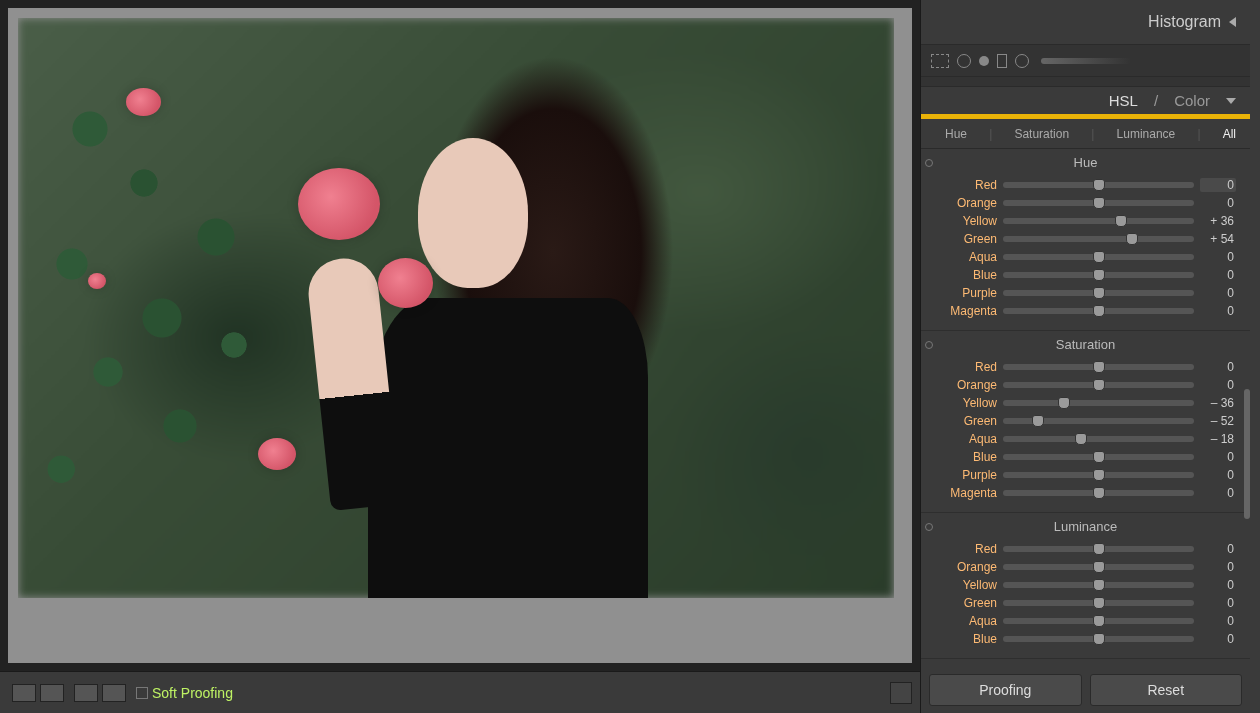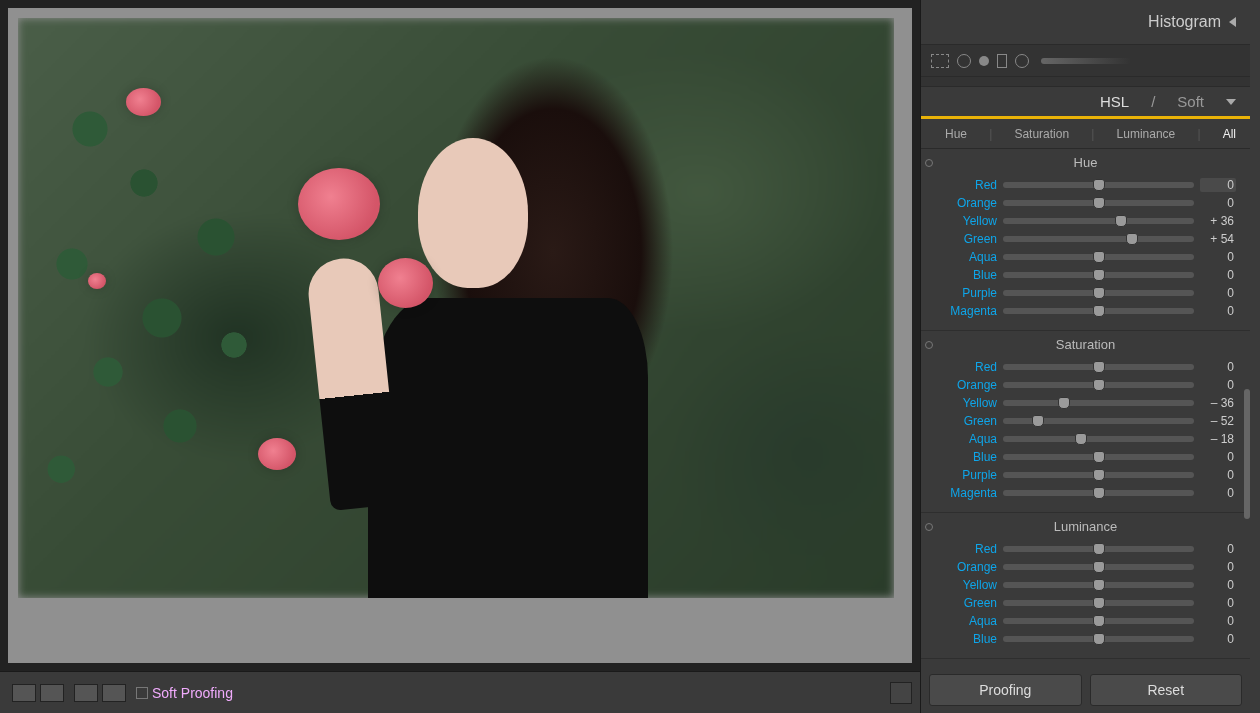--- a/index.html
+++ b/index.html
@@ -37,46 +37,46 @@
   radial-gradient(circle 15px at 25% 60%, #2f5a38 95%, transparent),
   radial-gradient(circle 17px at 45% 70%, #2a5232 95%, transparent),
   radial-gradient(circle 14px at 12% 78%, #2f5a38 95%, transparent),
   radial-gradient(circle 19px at 55% 35%, #2a5232 95%, transparent),
   radial-gradient(circle 13px at 60% 55%, #2f5a38 95%, transparent);
 }
 .bottom-bar { height:42px; background:#3a3a3a; border-top:1px solid #1a1a1a; display:flex; align-items:center; padding:0 12px; gap:10px; position:relative; }
 .icon-btn { width:24px; height:18px; background:#555; border:1px solid #222; display:inline-flex; align-items:center; justify-content:center; cursor:pointer; }
 .icon-group { display:flex; gap:4px; }
 .checkbox { width:12px; height:12px; border:1px solid #777; display:inline-block; margin-right:4px; }
-.soft-proof { color:#f0abfc; font-size:14px; display:flex; align-items:center; }
+.soft-proof { color:#bef264; font-size:14px; display:flex; align-items:center; }
 .dd { position:absolute; right:8px; top:10px; width:22px; height:22px; background:#444; border:1px solid #222; }
 
 .right { width:330px; background:#3a3a3a; display:flex; flex-direction:column; border-left:1px solid #1a1a1a; }
 .edge { width:10px; background:#3a3a3a; }
 .panel-header { height:45px; display:flex; align-items:center; justify-content:flex-end; padding:0 14px; color:#ccc; font-size:16px; border-bottom:1px solid #2a2a2a; gap:8px; }
 .tri { width:0; height:0; border-top:5px solid transparent; border-bottom:5px solid transparent; border-right:7px solid #aaa; }
 .tool-row { height:32px; background:#333; border-bottom:1px solid #2a2a2a; display:flex; align-items:center; gap:8px; padding:0 10px; }
 .tool-row .crop { width:18px; height:14px; border:1px dashed #888; }
 .tool-row .circ { width:14px; height:14px; border:1px solid #888; border-radius:50%; }
 .tool-row .dot { width:10px; height:10px; background:#888; border-radius:50%; }
 .tool-row .rect { width:10px; height:14px; border:1px solid #888; }
 .tool-row .grad { flex:1; max-width:90px; height:6px; background:linear-gradient(90deg,#666 0%,#333 100%); border-radius:3px; margin-left:4px; }
 .spacer-row { height:10px; background:#333; border-bottom:1px solid #2a2a2a; }
-.hsl-head { height:32px; display:flex; align-items:center; justify-content:flex-end; padding:0 14px; color:#999; font-size:15px; gap:22px; border-bottom:3px solid #eab308; }
+.hsl-head { height:32px; display:flex; align-items:center; justify-content:flex-end; padding:0 14px; color:#999; font-size:15px; gap:16px; border-bottom:5px solid #eab308; }
 .hsl-head .active { color:#ddd; }
 .hsl-head .caret { width:0; height:0; border-left:5px solid transparent; border-right:5px solid transparent; border-top:6px solid #aaa; }
 .tabs { height:30px; display:flex; align-items:center; padding:0 14px 0 24px; color:#aaa; font-size:12px; justify-content:space-between; border-bottom:1px solid #2a2a2a; }
 .tabs span { cursor:pointer; }
 .tabs .sep { color:#555; }
 .tabs .active { color:#eee; }
 .section { padding:6px 14px 10px 14px; border-bottom:1px solid #2e2e2e; position:relative; }
 .section .eye { position:absolute; left:4px; top:10px; width:8px; height:8px; border:1px solid #777; border-radius:50%; }
 .sec-title { text-align:center; color:#bbb; font-size:13px; margin-bottom:6px; }
 .slider-row { display:flex; align-items:center; height:18px; gap:6px; }
-.slider-row .label { width:62px; text-align:right; color:#0ea5e9; font-size:12px; }
+.slider-row .label { width:62px; text-align:right; color:#fdba74; font-size:12px; }
 .slider-row .track { flex:1; height:6px; border-radius:3px; position:relative; background:#555; }
 .slider-row .thumb { position:absolute; top:-3px; width:12px; height:12px; background:#9a9a9a; border:1px solid #333; border-radius:3px 3px 5px 5px; transform:translateX(-50%); }
 .slider-row .val { width:36px; text-align:right; color:#ccc; font-size:12px; padding-right:2px; }
 .slider-row .val.hl { background:#4a4a4a; border-radius:2px; }
 
 .g-red     { background:linear-gradient(90deg,#c04898,#d04040,#d08a40); }
 .g-orange  { background:linear-gradient(90deg,#c05040,#d08a40,#c8b840); }
 .g-yellow  { background:linear-gradient(90deg,#c89040,#c8c840,#7ab840); }
 .g-green   { background:linear-gradient(90deg,#a8bc40,#50a850,#40a890); }
 .g-aqua    { background:linear-gradient(90deg,#40a878,#40a8b0,#4070c0); }
@@ -151,21 +151,21 @@
       <span class="circ"></span>
       <span class="dot"></span>
       <span class="rect"></span>
       <span class="circ"></span>
       <span class="grad"></span>
     </div>
     <div class="spacer-row"></div>
     <div class="hsl-head">
       <span class="active">HSL</span>
       <span> / </span>
-      <span>Soft</span>
+      <span>Color</span>
       <span class="caret"></span>
     </div>
     <div class="tabs">
       <span>Hue</span>
       <span class="sep">|</span>
       <span>Saturation</span>
       <span class="sep">|</span>
       <span>Luminance</span>
       <span class="sep">|</span>
       <span class="active">All</span>

